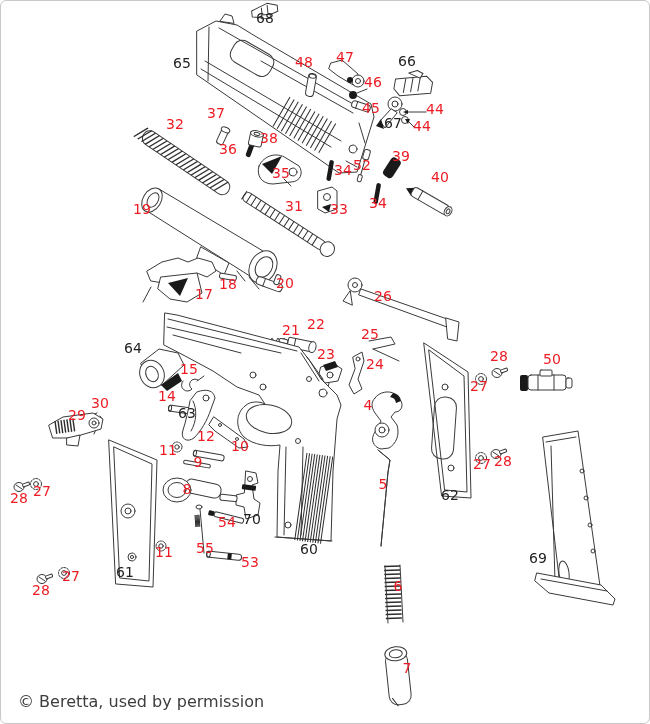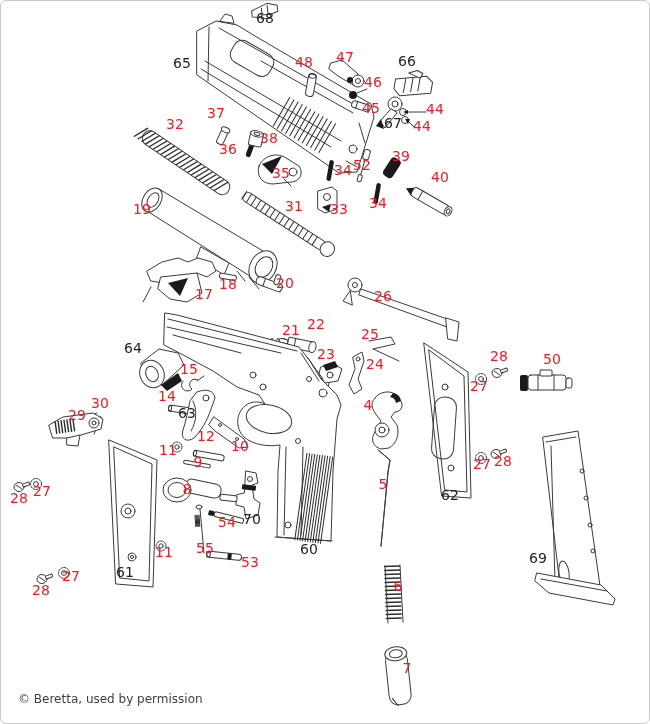--- a/index.html
+++ b/index.html
@@ -8,21 +8,21 @@
         font-family:"DejaVu Sans","Liberation Sans",sans-serif;}
   svg{position:absolute;left:0;top:0;}
   .ln{fill:none;stroke:#3a3a3a;stroke-width:1;stroke-linejoin:round;stroke-linecap:round;}
   .wt{fill:#ffffff;stroke:#3a3a3a;stroke-width:1;stroke-linejoin:round;stroke-linecap:round;}
   .bk{fill:#1a1a1a;stroke:none;}
   .st{stroke:#2c2c2c;stroke-width:1.4;}
   .st2{stroke:#2c2c2c;stroke-width:1;}
   .lbl{font-family:"DejaVu Sans","Liberation Sans",sans-serif;font-size:14px;text-anchor:middle;}
   .lbl-part{fill:var(--part-color,#ed1c24);}
   .lbl-asm{fill:var(--asm-color,#1f1f1f);}
-  .copyright{position:absolute;left:17px;top:691px;font-size:12px;color:#3d3d3d;}
+  .copyright{position:absolute;left:17px;top:691px;font-size:16px;color:#3d3d3d;}
 </style>
 </head>
 <body>
 
 <div class="page">
 <svg width="650" height="724" viewBox="0 0 650 724">
 
   <g transform="translate(250,4) rotate(-6)">
     <path class="wt" d="M0,6 L16,0 L26,3 L26,9 L10,14 L0,12 Z"></path>
     <path class="ln" d="M10,4 L10,12 M16,2 L16,10"></path>

